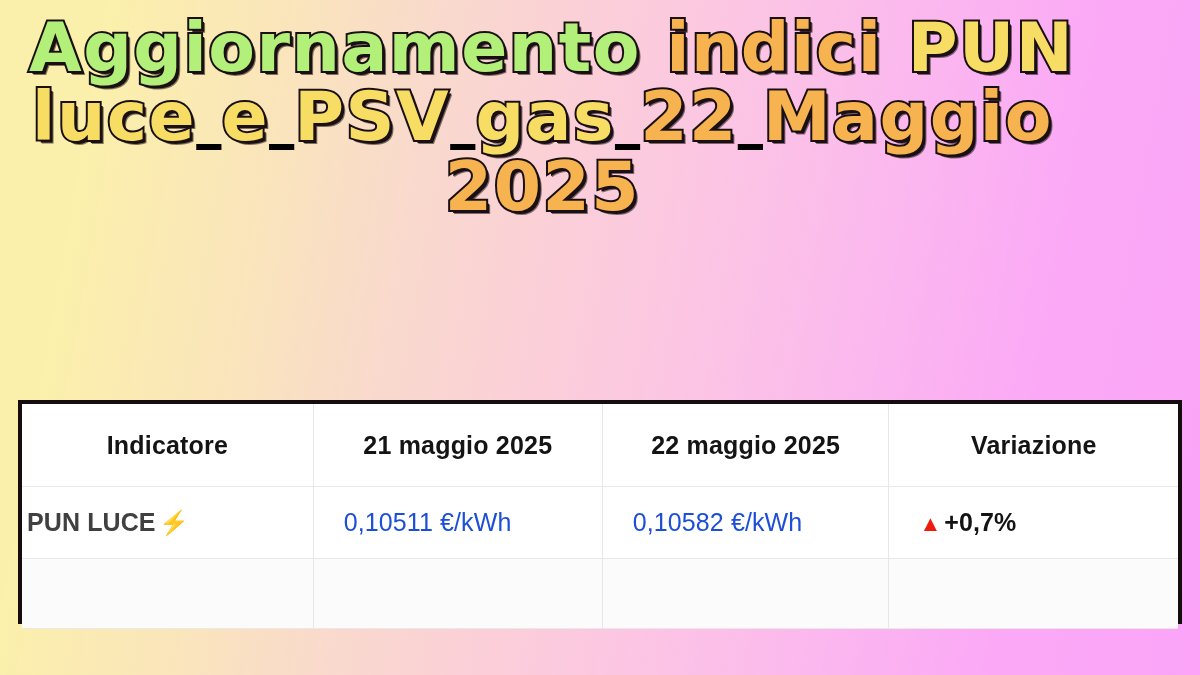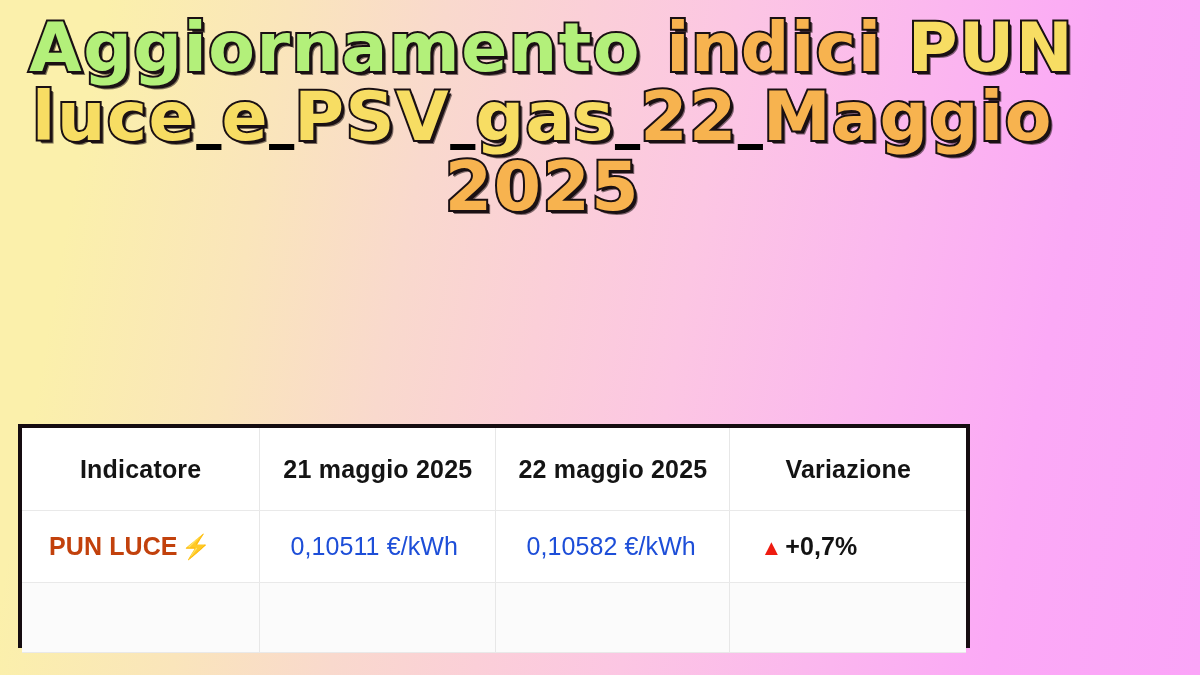--- a/index.html
+++ b/index.html
@@ -55,22 +55,22 @@
   .c-yellow { color: #f7dd63; }
 
   #line1 { font-size: 68px; }
   #line2 { font-size: 68px; margin-top: 2px; text-decoration: underline; }
   #line3 { font-size: 68px; margin-top: 2px; text-decoration: underline; }
 
   
   #price-table-wrap {
     position: absolute;
     left: 18px;
-    top: 424px;
-    width: 952px;
+    top: 400px;
+    width: 1164px;
     height: 224px;
     background: #ffffff;
     border: 4px solid #150c10;
     box-sizing: border-box;
   }
   table#price-table {
     width: 100%;
     height: 100%;
     border-collapse: collapse;
     table-layout: fixed;
@@ -103,22 +103,22 @@
   #price-table tbody td {
     height: 69px;
     font-size: 25px;
     padding-left: 30px;
     color: #1d4ed8;
     font-weight: normal;
     letter-spacing: 0.1px;
   }
   #price-table tbody td.ind {
     font-weight: bold;
-    color: #c2410c;
-    padding-left: 27px;
+    color: #404040;
+    padding-left: 5px;
     font-size: 25px;
     margin-left: 48px;
   }
   #price-table tbody td.var {
     font-weight: bold;
     color: #131313;
     padding-left: 30px;
   }
   .tri {
     color: #ee1b10;

